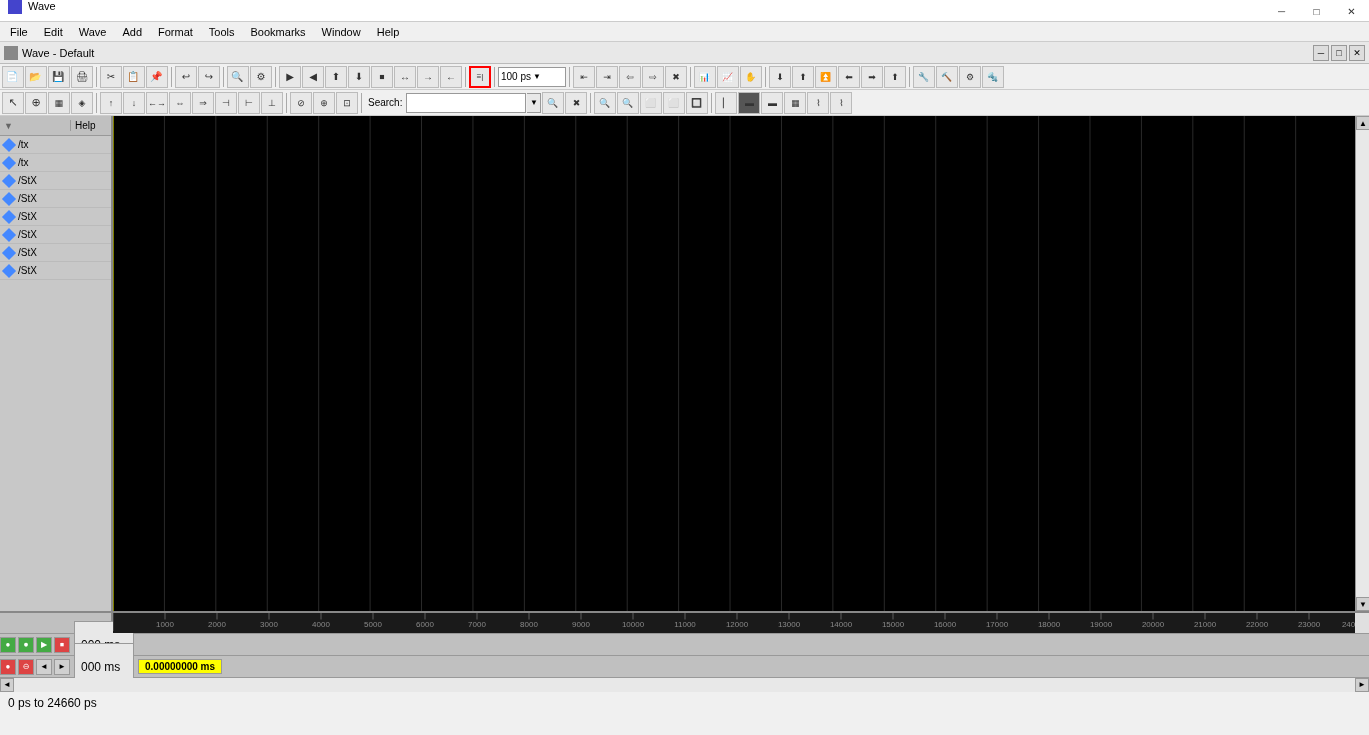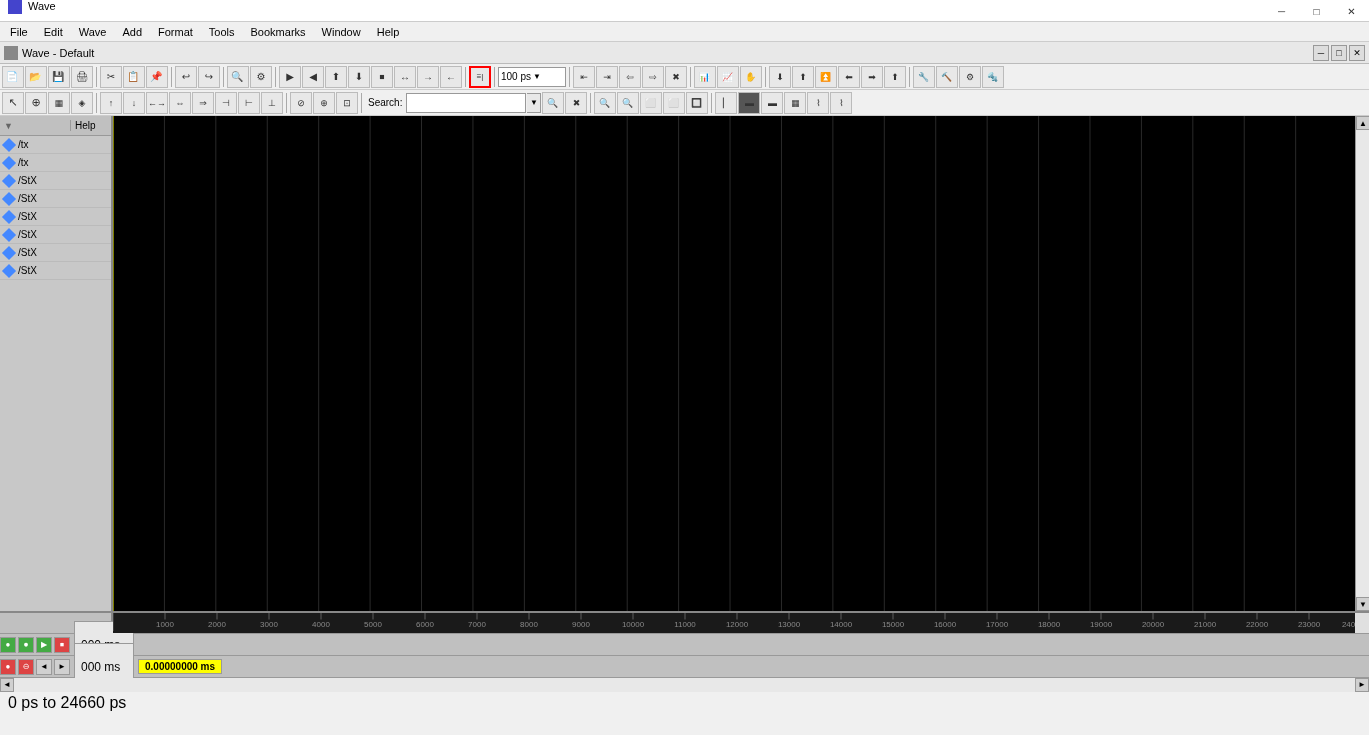--- a/index.html
+++ b/index.html
@@ -298,21 +298,21 @@
     }
 
     
     #bottom-status {
       height: 22px;
       background: #f0f0f0;
       border-top: 1px solid #ccc;
       display: flex;
       align-items: center;
       padding: 0 8px;
-      font-size: 16px;
+      font-size: 12px;
       color: #000;
     }
 
     
     svg.grid-svg {
       position: absolute;
       top: 0; left: 0;
       width: 100%; height: 100%;
       pointer-events: none;
     }

